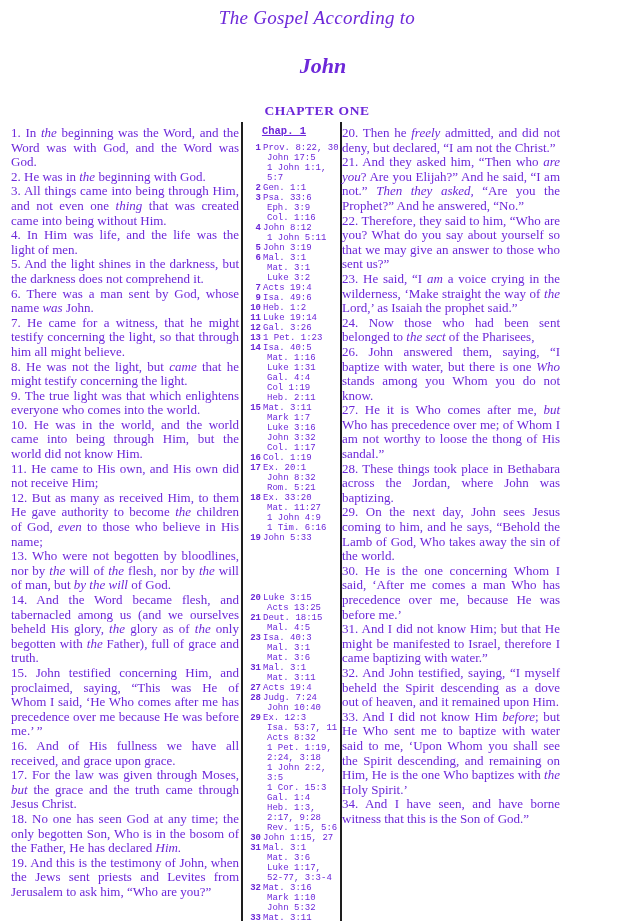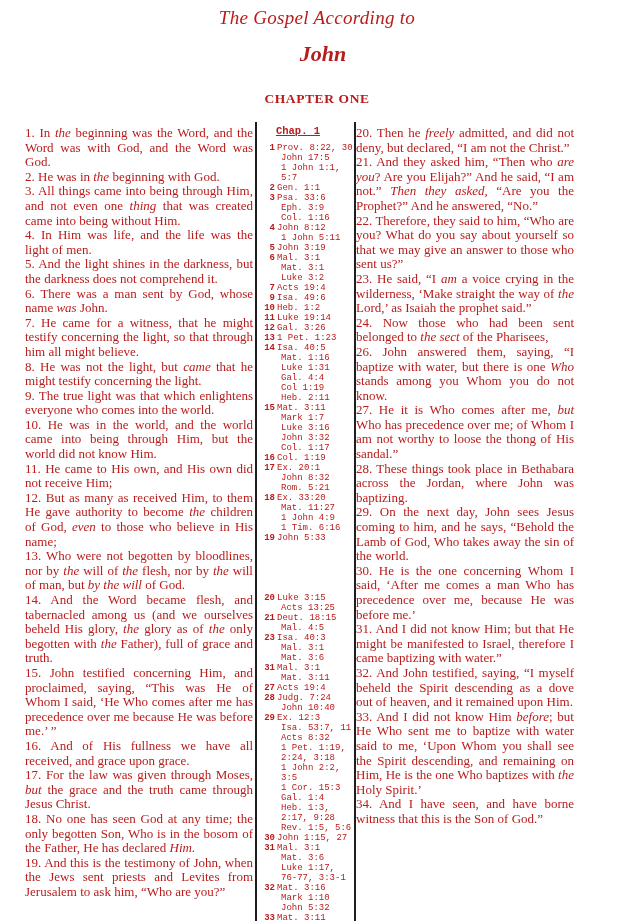--- a/index.html
+++ b/index.html
@@ -1,32 +1,32 @@
 <!DOCTYPE html>
 <html><head>
 <meta charset="utf-8">
 <style>
   html, body { margin: 0; padding: 0; background: #ffffff; }
   .page {
     position: relative;
     width: 634px;
     height: 921px;
     background: #ffffff;
-    color: #b91c1c;
+    color: #6d28d9;
     font-family: "Liberation Serif", serif;
     overflow: hidden;
   }
   .header { text-align: center; padding-top: 7px; }
   .supertitle { font-style: italic; font-size: 19px; letter-spacing: 0.3px; }
-  .book-title { font-style: italic; font-weight: bold; font-size: 22px; margin-top: 12px; padding-left: 12px; }
+  .book-title { font-style: italic; font-weight: bold; font-size: 22px; margin-top: 24px; padding-left: 12px; }
   .chapter-heading { font-weight: bold; font-size: 13.5px; margin-top: 24px; letter-spacing: 0.6px; }
 
   .columns {
     position: absolute;
-    top: 122px; bottom: 0; left: 16px;
+    top: 122px; bottom: 0; left: 2px;
     width: 563px;
     display: flex;
   }
   .col { font-size: 13px; line-height: 14.6px; text-align: justify; }
   .col-left  { width: 228px; padding: 4px 2px 0 9px; }
   .col-right { flex: 1; padding: 4px 5px 0 0; }
   .rule { width: 2px; background: #1e1e1e; }
 
   .col-mid {
     width: 97px;
@@ -290,21 +290,21 @@
             <span class="ref-lines">
               <span class="ref-line">John 1:15, 27</span>
             </span>
           </div>
           <div class="ref-entry">
             <span class="ref-num">31</span>
             <span class="ref-lines">
               <span class="ref-line">Mal. 3:1</span>
               <span class="ref-line cont">Mat. 3:6</span>
               <span class="ref-line cont">Luke 1:17,</span>
-              <span class="ref-line cont">76-77, 3:3-1</span>
+              <span class="ref-line cont">52-77, 3:3-4</span>
             </span>
           </div>
           <div class="ref-entry">
             <span class="ref-num">32</span>
             <span class="ref-lines">
               <span class="ref-line">Mat. 3:16</span>
               <span class="ref-line cont">Mark 1:10</span>
               <span class="ref-line cont">John 5:32</span>
             </span>
           </div>

